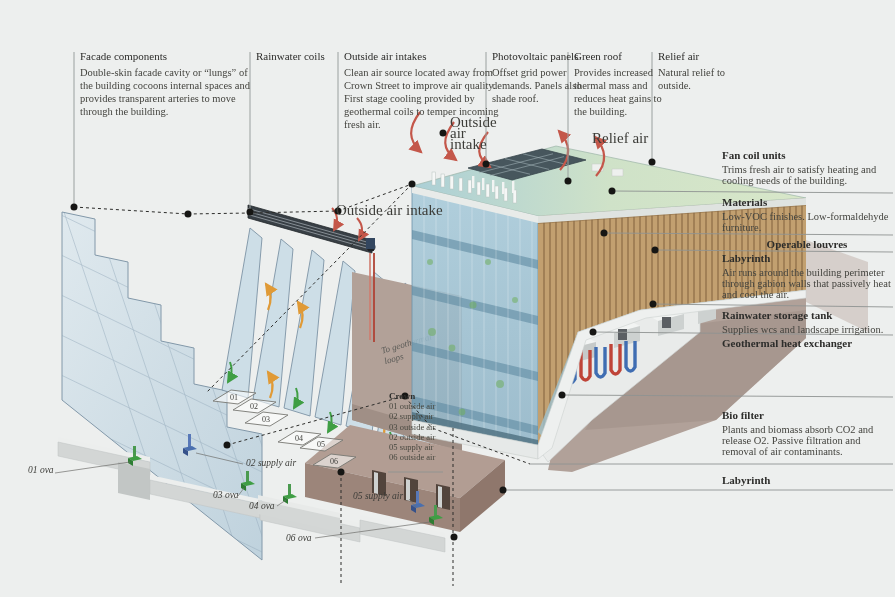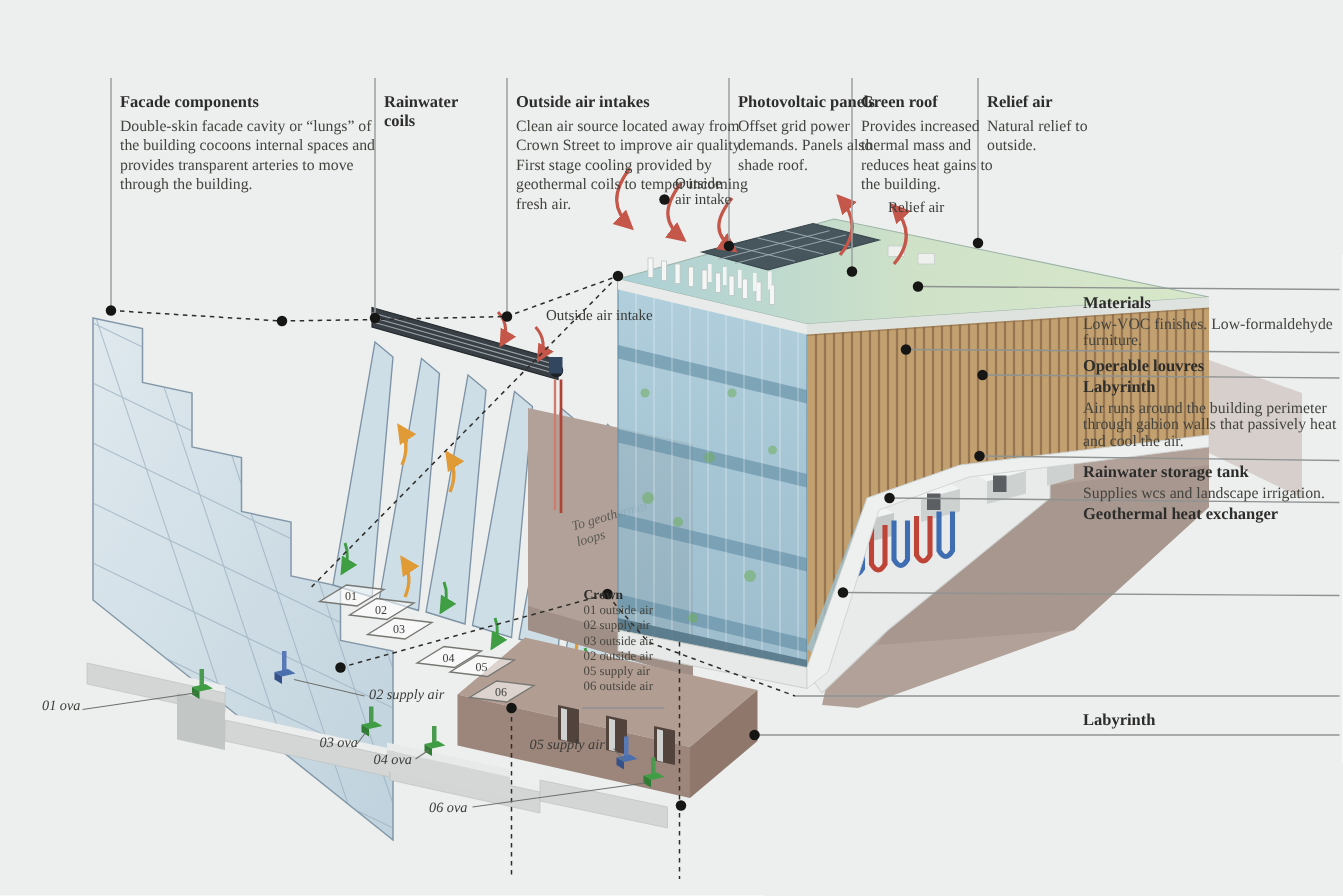--- a/index.html
+++ b/index.html
@@ -1,26 +1,26 @@
 <!DOCTYPE html>
 <html><head>
 <meta charset="utf-8">
 <style>
   html,body{margin:0;padding:0;background:#fff;}
   .stage{position:relative;width:895px;height:597px;background:#edefee;overflow:hidden;
          font-family:"Liberation Serif","DejaVu Serif",serif;}
   svg{position:absolute;left:0;top:0;}
   .lbl{position:absolute;z-index:3;}
   .tl{top:50px;}
-  .tl .t{font-weight:bold;font-size:11px;color:#2d2d2b;line-height:13px;margin-bottom:3px;margin-top:12px;}
+  .tl .t{font-weight:normal;font-size:11px;color:#2d2d2b;line-height:13px;margin-bottom:3px;}
   .tl .b{font-size:10.5px;color:#44443f;line-height:13px;}
   .rl{left:722px;width:170px;}
   .rl .t{font-weight:bold;font-size:11px;color:#2d2d2b;line-height:12.5px;}
   .rl .b{font-size:10.5px;color:#44443f;line-height:11px;margin-top:2px;}
-  .mini{font-size:10px;color:#3c3c38;line-height:11px;}
+  .mini{font-size:15px;color:#3c3c38;line-height:11px;}
   .voids{font-size:8.5px;color:#47473f;line-height:10.2px;}
   .voids .vt{font-weight:bold;font-size:9px;color:#2d2d2b;}
   .svgtxt{font-family:"Liberation Serif","DejaVu Serif",serif;}
 </style>
 </head>
 <body>
 
 <div class="stage">
 
 <svg width="895" height="597" viewBox="0 0 895 597">
@@ -388,50 +388,58 @@
 </div>
 <div class="lbl tl" style="left:574px;width:92px;">
   <div class="t">Green roof</div>
   <div class="b">Provides increased thermal mass and reduces heat gains to the building.</div>
 </div>
 <div class="lbl tl" style="left:658px;width:80px;">
   <div class="t">Relief air</div>
   <div class="b">Natural relief to outside.</div>
 </div>
 
+<div class="lbl rl" style="top:149px;">
+  <div class="t">Fan coil units</div>
+  <div class="b">Trims fresh air to satisfy heating and cooling needs of the building.</div>
+</div>
 <div class="lbl rl" style="top:196px;">
   <div class="t">Materials</div>
   <div class="b">Low-VOC finishes. Low-formaldehyde furniture.</div>
 </div>
-<div class="lbl rl" style="top:238px;">
+<div class="lbl rl" style="top:238px;text-align:center;">
   <div class="t">Operable louvres</div>
 </div>
 <div class="lbl rl" style="top:252px;">
   <div class="t">Labyrinth</div>
   <div class="b">Air runs around the building perimeter through gabion walls that passively heat and cool the air.</div>
 </div>
 <div class="lbl rl" style="top:309px;">
   <div class="t">Rainwater storage tank</div>
   <div class="b">Supplies wcs and landscape irrigation.</div>
 </div>
 <div class="lbl rl" style="top:337px;">
   <div class="t">Geothermal heat exchanger</div>
 </div>
+<div class="lbl rl" style="top:409px;">
+  <div class="t">Bio filter</div>
+  <div class="b">Plants and biomass absorb CO2 and release O2. Passive filtration and removal of air contaminants.</div>
+</div>
 <div class="lbl rl" style="top:474px;">
   <div class="t">Labyrinth</div>
 </div>
 
 <div class="lbl mini" style="left:450px;top:117px;width:56px;">
   <span>Outside</span><br>
   <span>air intake</span>
 </div>
 <div class="lbl mini" style="left:592px;top:133px;">
   <span>Relief air</span>
 </div>
-<div class="lbl mini" style="left:364px;top:205px;">
+<div class="lbl mini" style="left:336px;top:205px;">
   <span>Outside air intake</span>
 </div>
 <div class="lbl voids" style="left:389px;top:391px;width:70px;">
   <span class="vt">Crown</span><br>
   <span>01 outside air</span><br>
   <span>02 supply air</span><br>
   <span>03 outside air</span><br>
   <span>02 outside air</span><br>
   <span>05 supply air</span><br>
   <span>06 outside air</span>

